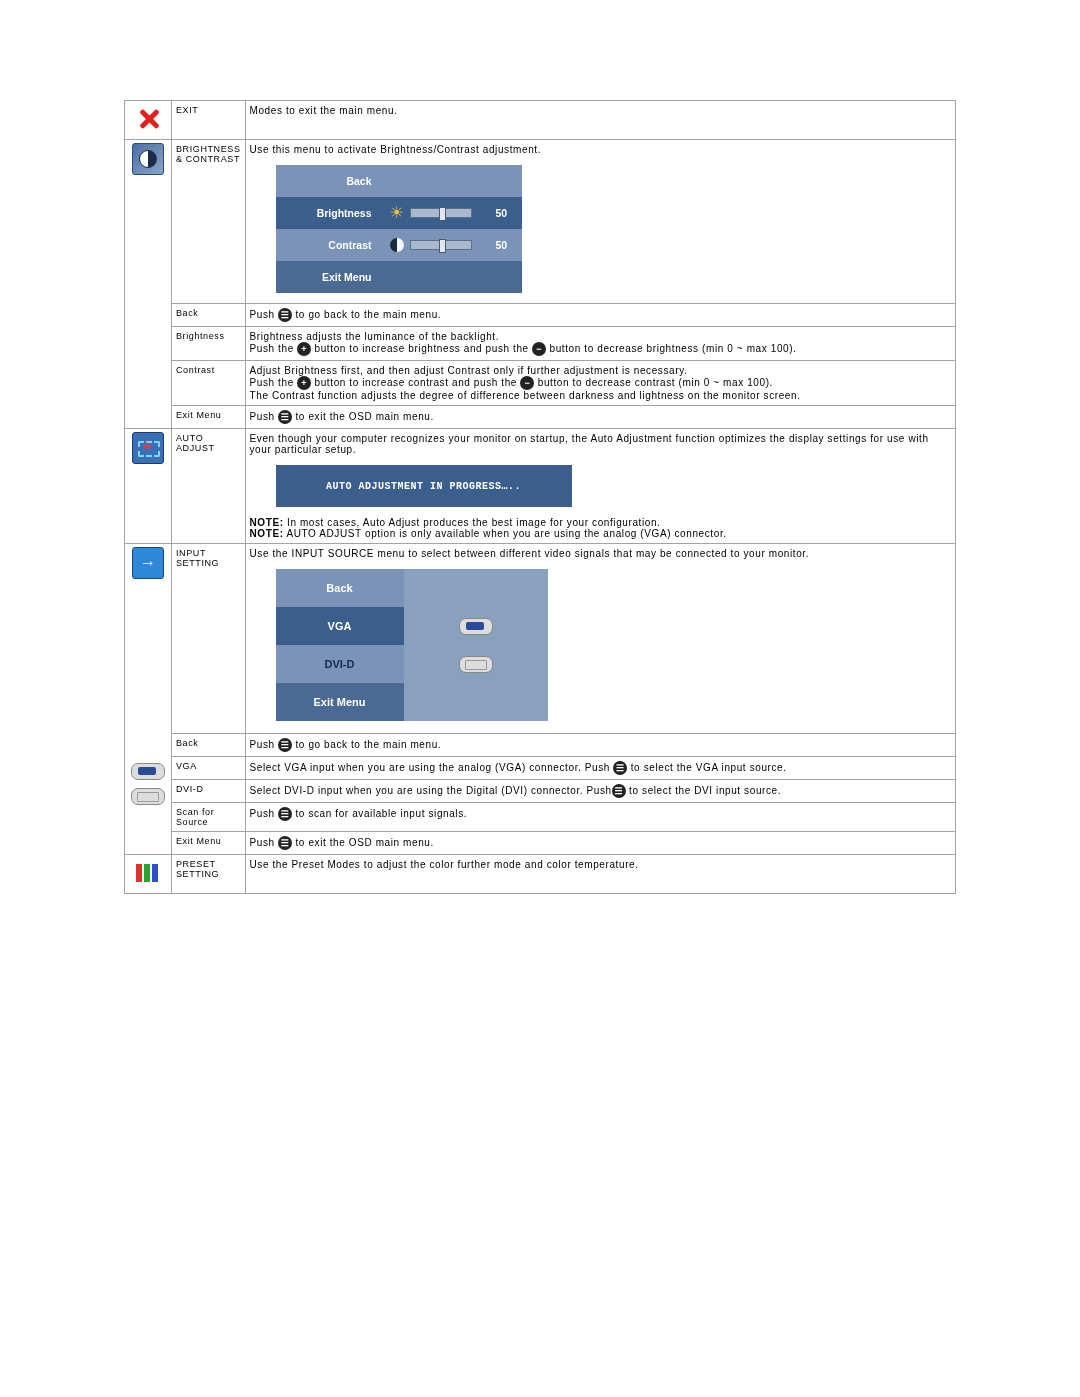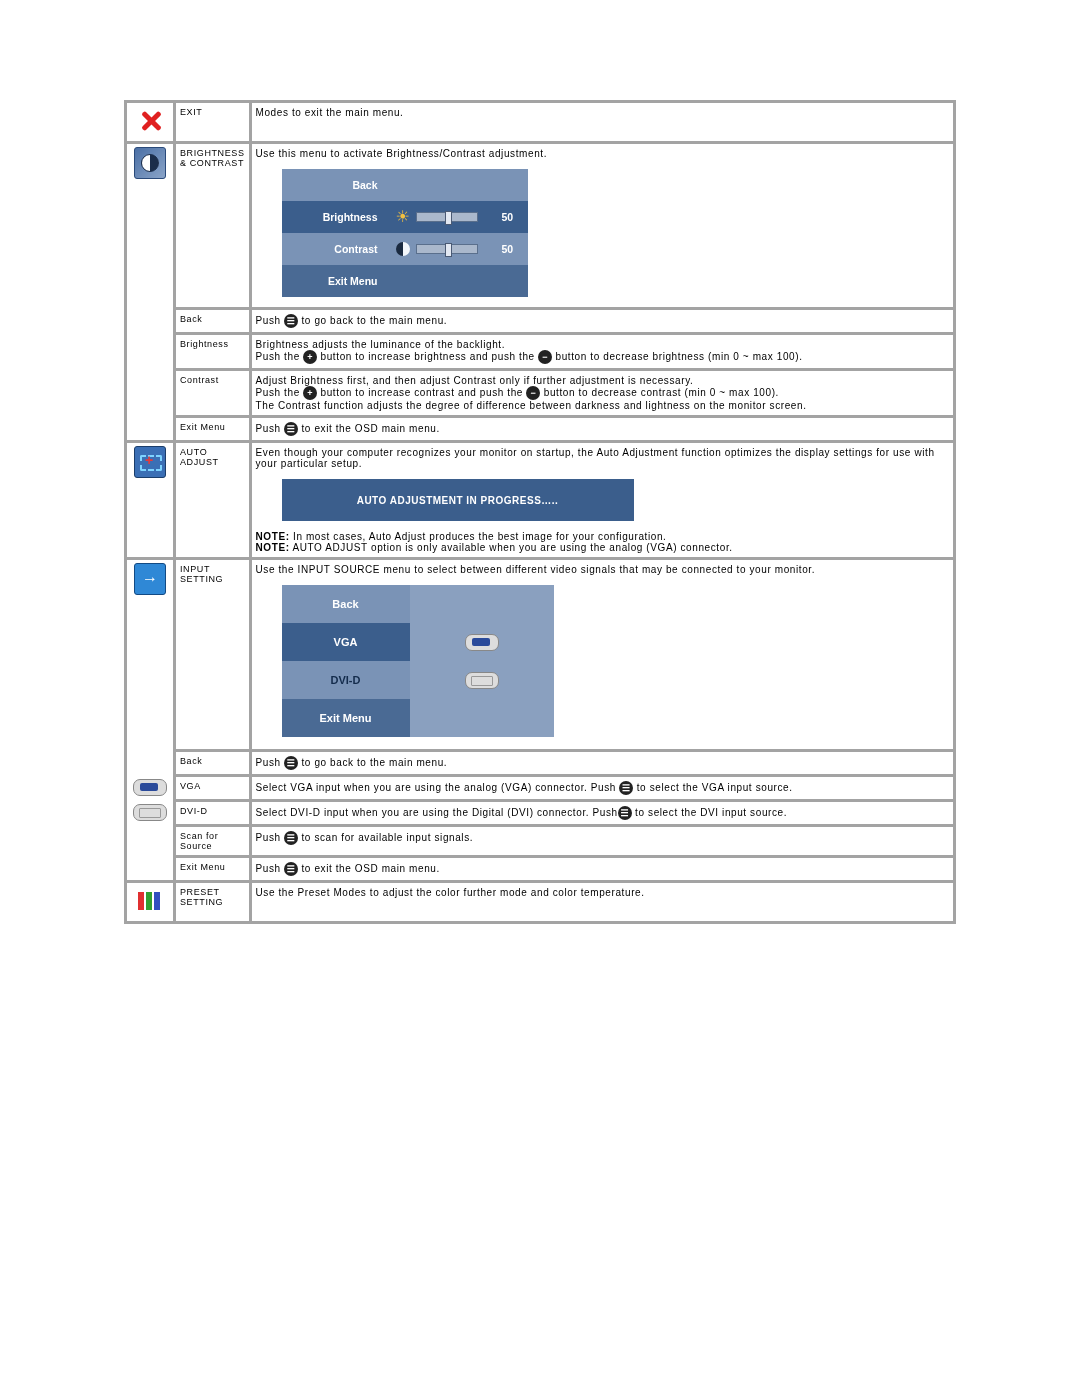--- a/index.html
+++ b/index.html
@@ -13,21 +13,21 @@
   }
   .container {
     padding: 100px 0 0 124px;
     width: 832px;
   }
   table.main {
     border-collapse: collapse;
     width: 100%;
   }
   table.main td {
-    border: 3px solid #a3a3a3;
+    border: 1px solid #a3a3a3;
     padding: 4px 4px;
     vertical-align: top;
     font-size: 10px;
     letter-spacing: 0.6px;
   }
   table.main td.iconcell {
     width: 40px;
     text-align: center;
     padding: 3px;
   }
@@ -123,23 +123,23 @@
   }
   .slider {
     width:60px;height:8px;background:#aab8cc;border:1px solid #5a6f8c;display:inline-block;position:relative;margin-right:10px;
   }
   .slider::before {
     content:"";position:absolute;left:48%;top:-2px;width:5px;height:12px;background:#e2e8f2;border:1px solid #4a5a74;
   }
   .val { color:#fff;font-size:10.5px;font-weight:bold;letter-spacing:0;margin-left:14px; }
   
   .autoadj {
-    width:352px;height:42px;background:#3b5e8c;margin:10px 0 10px 26px;
+    width:296px;height:42px;background:#3b5e8c;margin:10px 0 10px 26px;
     display:flex;align-items:center;justify-content:center;
-    color:#fff;font-size:10px;font-weight:bold;letter-spacing:0.5px;
+    color:#fff;font-size:10px;font-weight:bold;letter-spacing:0.5px;font-family:Liberation Mono, monospace;
   }
   
   .src-panel {
     width:272px;margin:10px 0 8px 26px;font-family:Arial,sans-serif;
   }
   .src-row {
     height:38px;display:flex;align-items:center;
   }
   .src-row .lab {
     width:128px;text-align:center;color:#fff;font-weight:bold;font-size:11px;letter-spacing:0;

